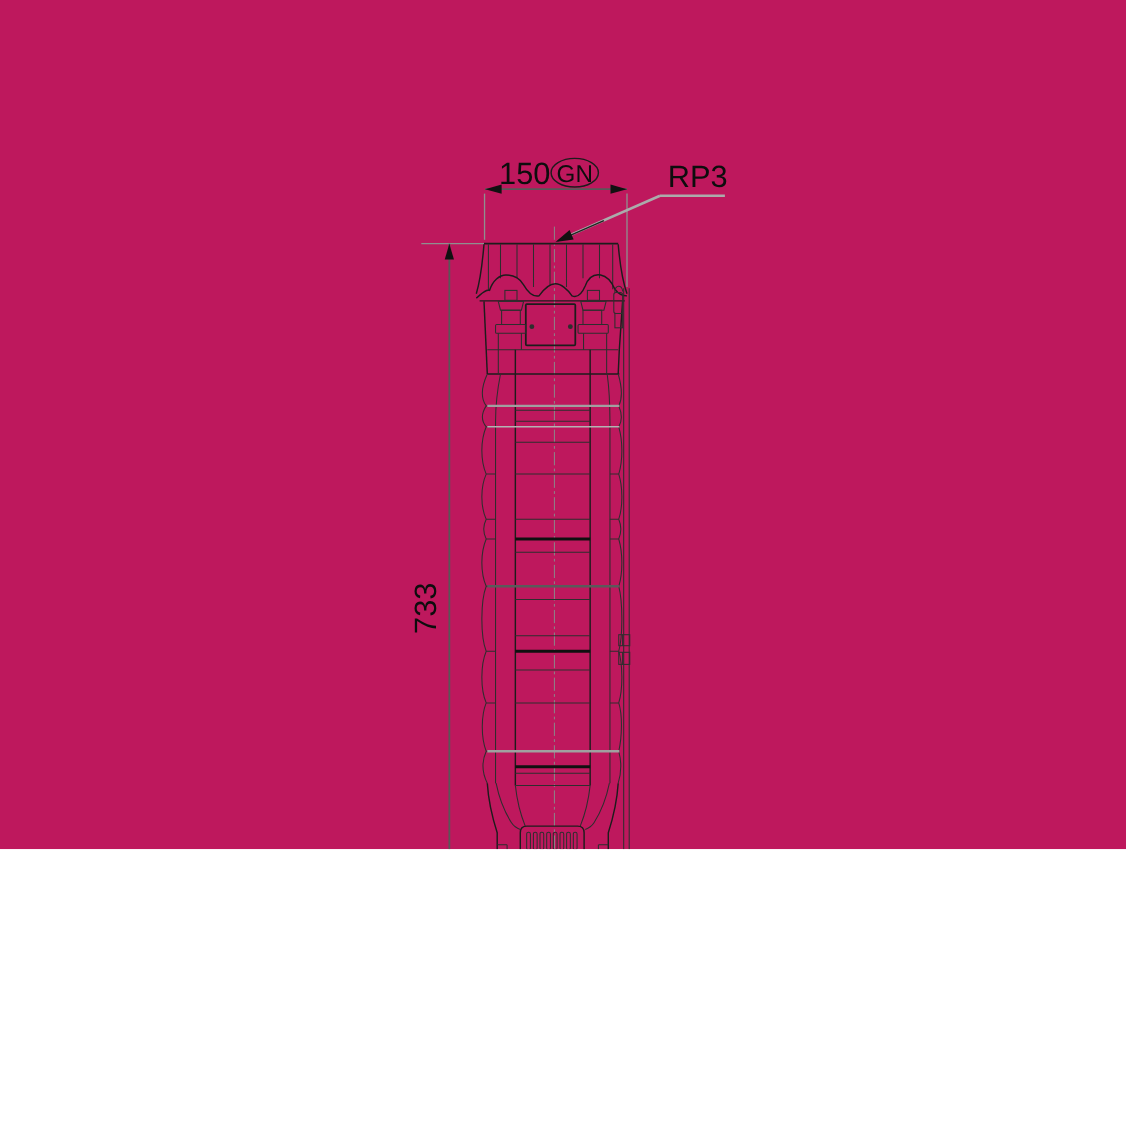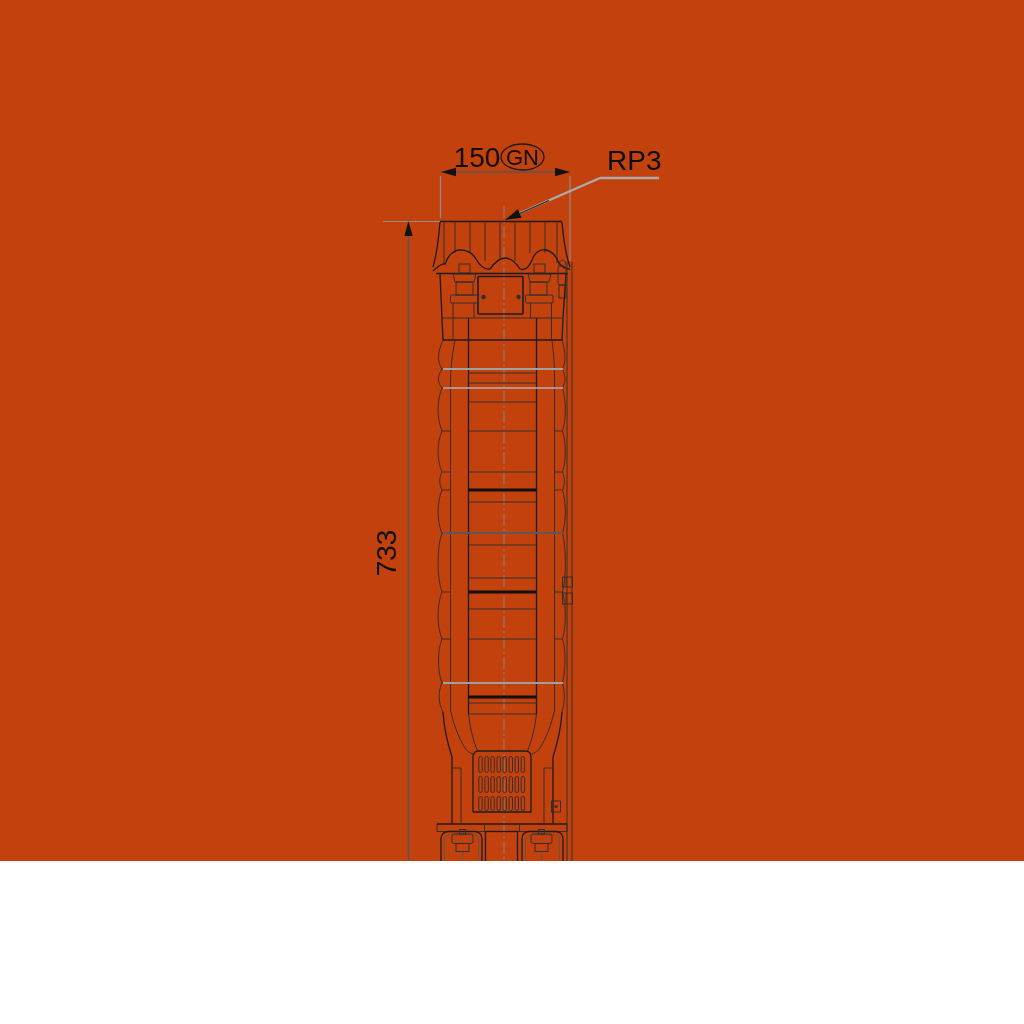--- a/index.html
+++ b/index.html
@@ -1,16 +1,16 @@
 <!DOCTYPE html>
 <html><head>
 <meta charset="utf-8">
 <style>
   html,body{margin:0;padding:0;background:#ffffff;}
-  .stage{position:relative;width:1024px;height:861px;background:#c2410c;overflow:hidden;
+  .stage{position:relative;width:1024px;height:772px;background:#be185d;overflow:hidden;
          font-family:"Liberation Sans",sans-serif;}
   svg{display:block;}
   
   .ol      {stroke:#1c1c1c;stroke-width:1.3;fill:none;}
   .ol15    {stroke:#1c1c1c;stroke-width:1.6;fill:none;}
   .thin    {stroke:#2e2e2e;stroke-width:0.95;fill:none;}
   .hair    {stroke:#555;stroke-width:0.8;fill:none;}
   .thick   {stroke:#101010;stroke-width:2.8;fill:none;}
   .jgray   {stroke:#a0a0a0;stroke-width:2.2;fill:none;}
   .jgraylt {stroke:#b3b3b3;stroke-width:1.4;fill:none;}

